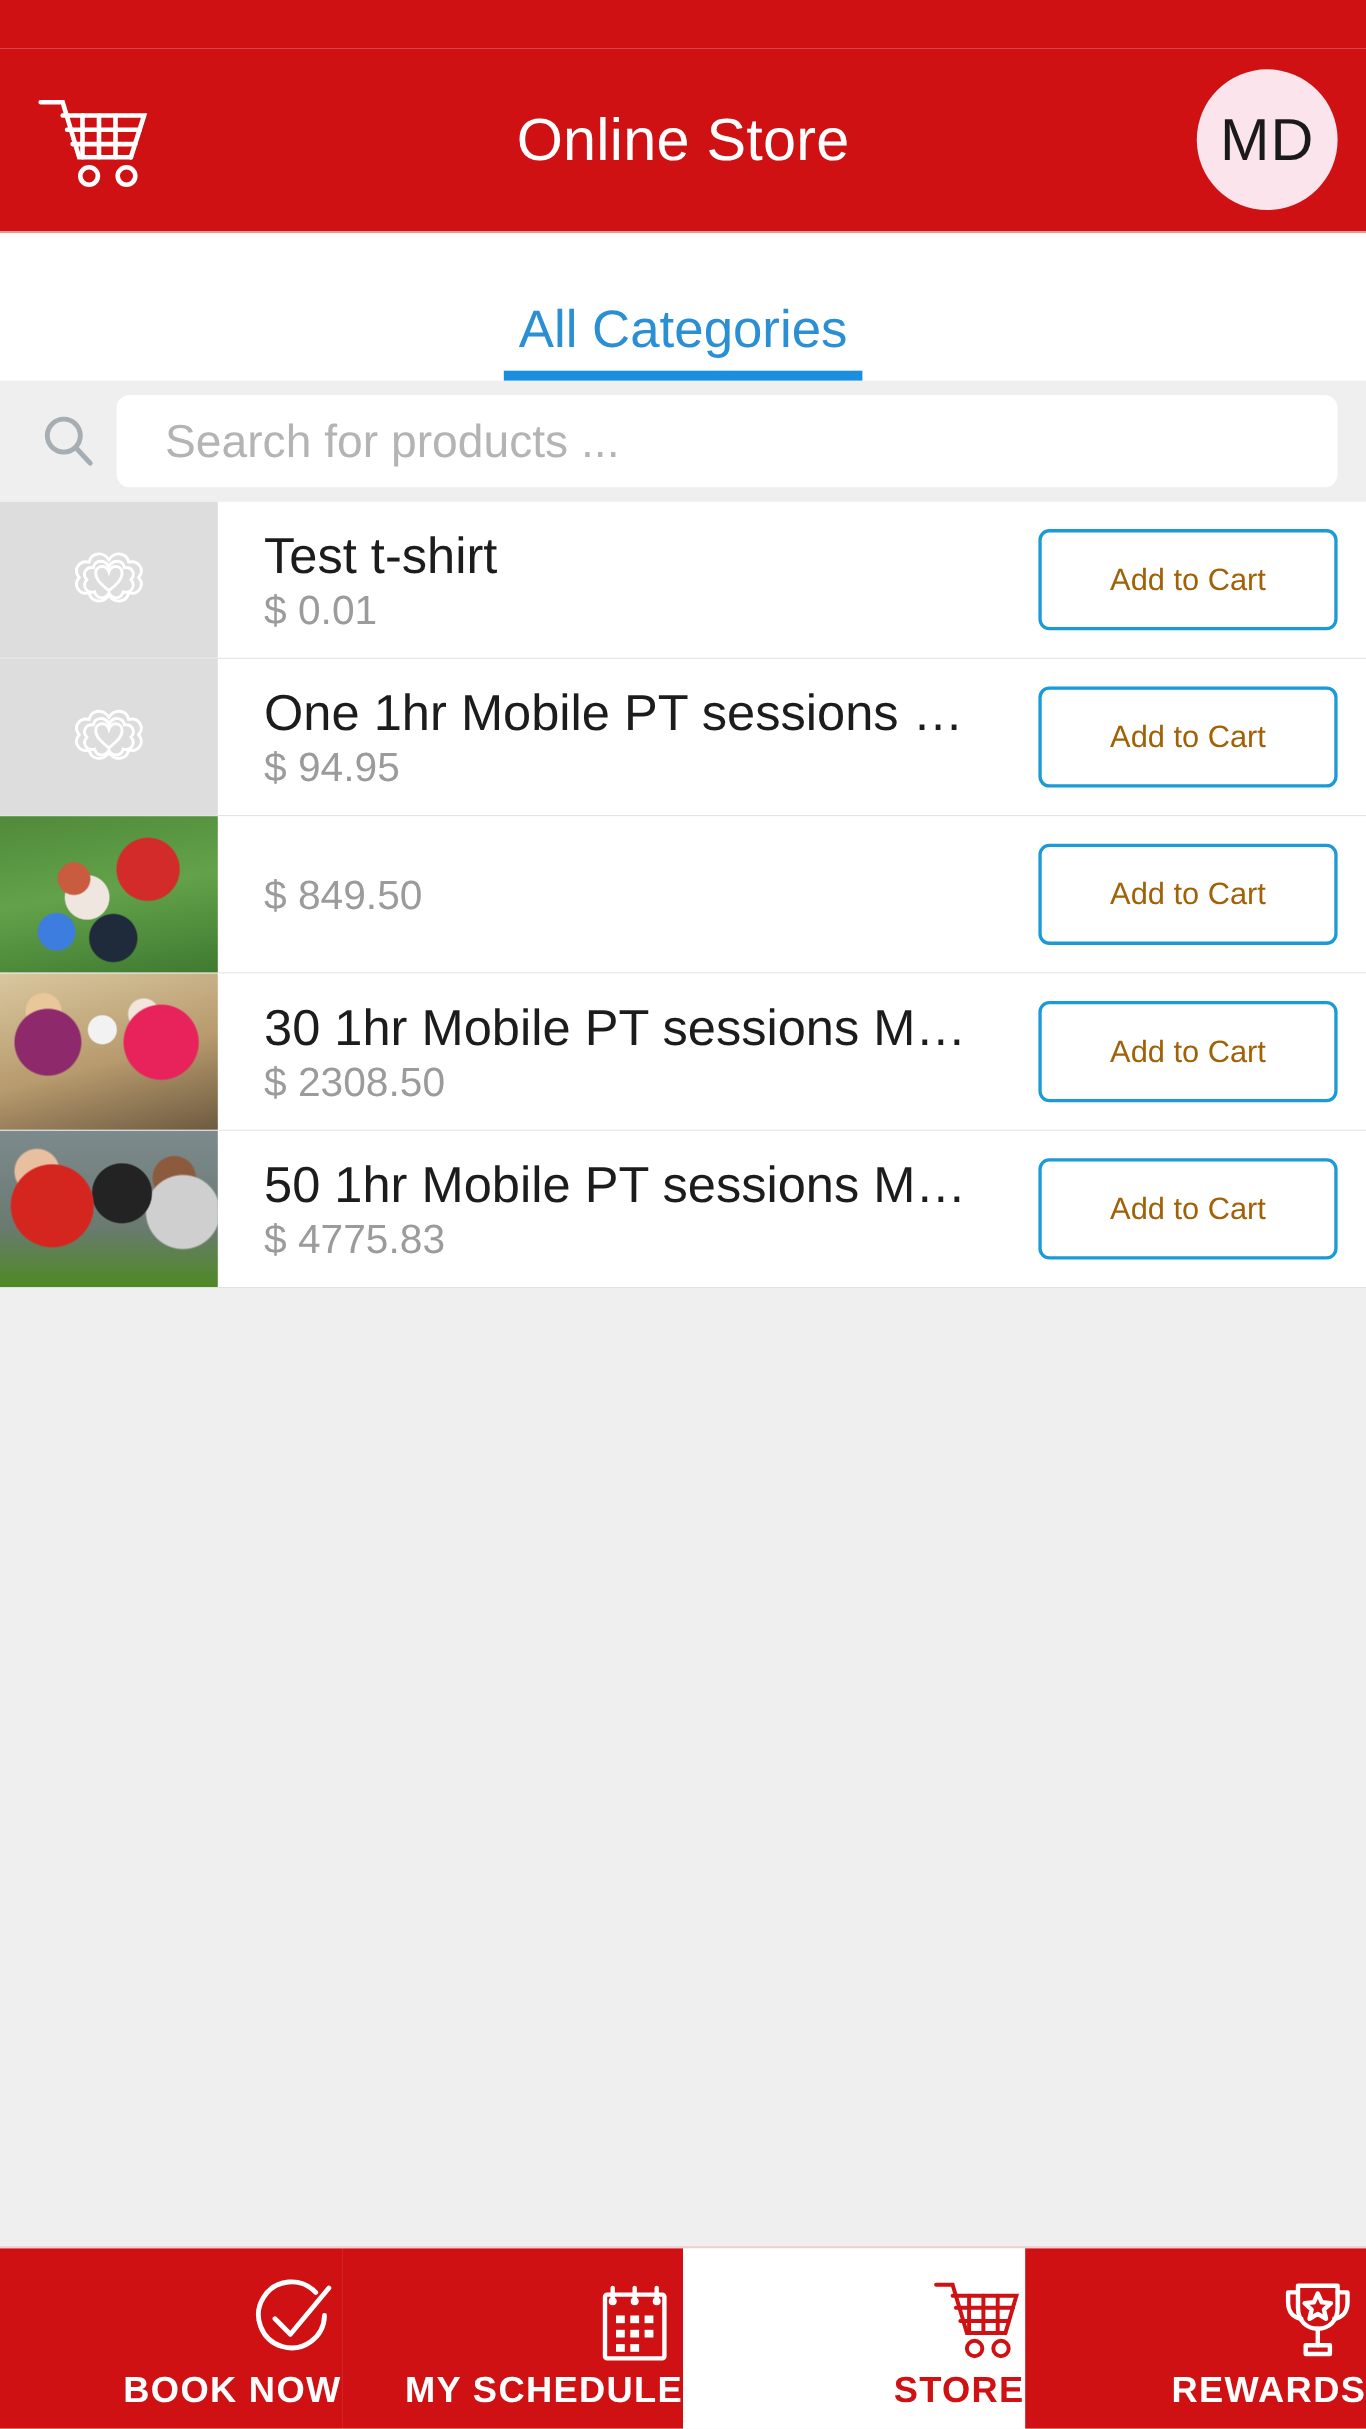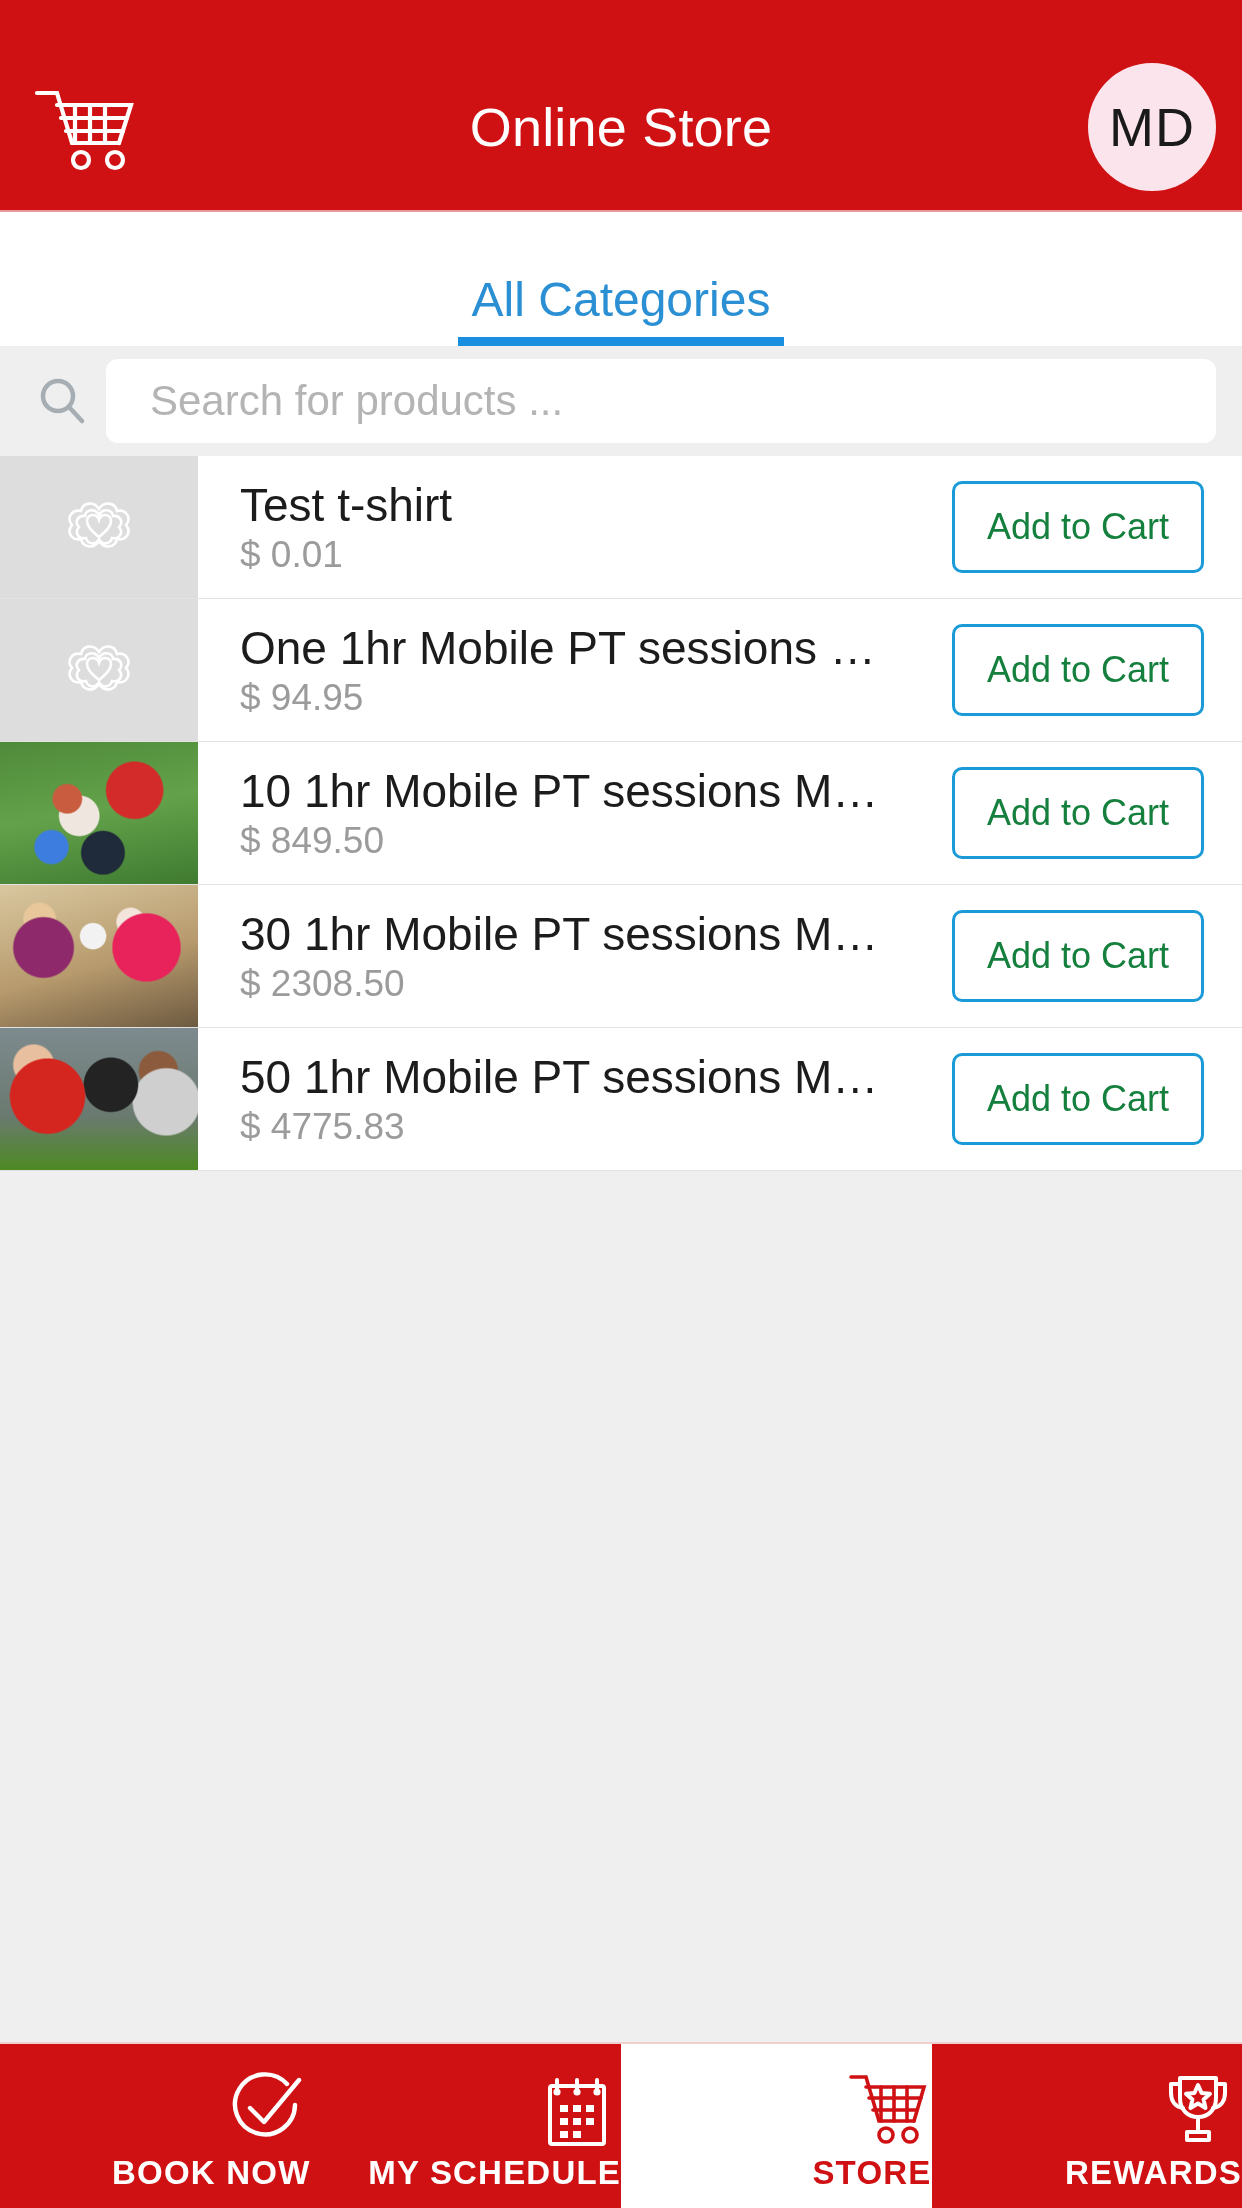--- a/index.html
+++ b/index.html
@@ -105,25 +105,25 @@
   .prod-info { flex:1 1 auto; display:flex; flex-direction:column; justify-content:center; padding-left:42px; min-width:0; }
   .prod-name {
     font-size:46px; color:#1c1c1c; font-weight:400;
     white-space:nowrap; overflow:hidden; text-overflow:ellipsis;
     line-height:1.08; margin-bottom:6px;
   }
   .prod-price { font-size:37px; color:#9b9b9b; font-weight:400; line-height:1; }
 
   .cart-cell { flex:0 0 290px; display:flex; align-items:center; justify-content:flex-start; padding-right:26px; }
   .add-cart-btn {
-    width:252px; height:92px;
+    width:272px; height:92px;
     border:3px solid #1a9ad7; border-radius:10px;
-    background:#ffffff; color:#15803d;
+    background:#ffffff; color:#a16207;
     font-family:"Liberation Sans", sans-serif;
-    font-size:36px; font-weight:400; cursor:pointer;
+    font-size:28px; font-weight:400; cursor:pointer;
     display:flex; align-items:center; justify-content:center;
   }
 
   .list-filler { background:#efefef; flex:1 1 auto; }
 
   
   .bottomnav {
     flex:0 0 166px; height:166px; display:flex;
     border-top:2px solid #f0cfcf;
   }
@@ -218,21 +218,20 @@
         <div class="prod-price">$ 94.95</div>
       </div>
       <div class="cart-cell">
         <button class="add-cart-btn">Add to Cart</button>
       </div>
     </div>
 
     <div class="product-row">
       <div class="thumb photo ph-1"></div>
       <div class="prod-info">
-        <div class="prod-name">10 1hr Mobile PT sessions M…</div>
         <div class="prod-price">$ 849.50</div>
       </div>
       <div class="cart-cell">
         <button class="add-cart-btn">Add to Cart</button>
       </div>
     </div>
 
     <div class="product-row">
       <div class="thumb photo ph-2"></div>
       <div class="prod-info">

